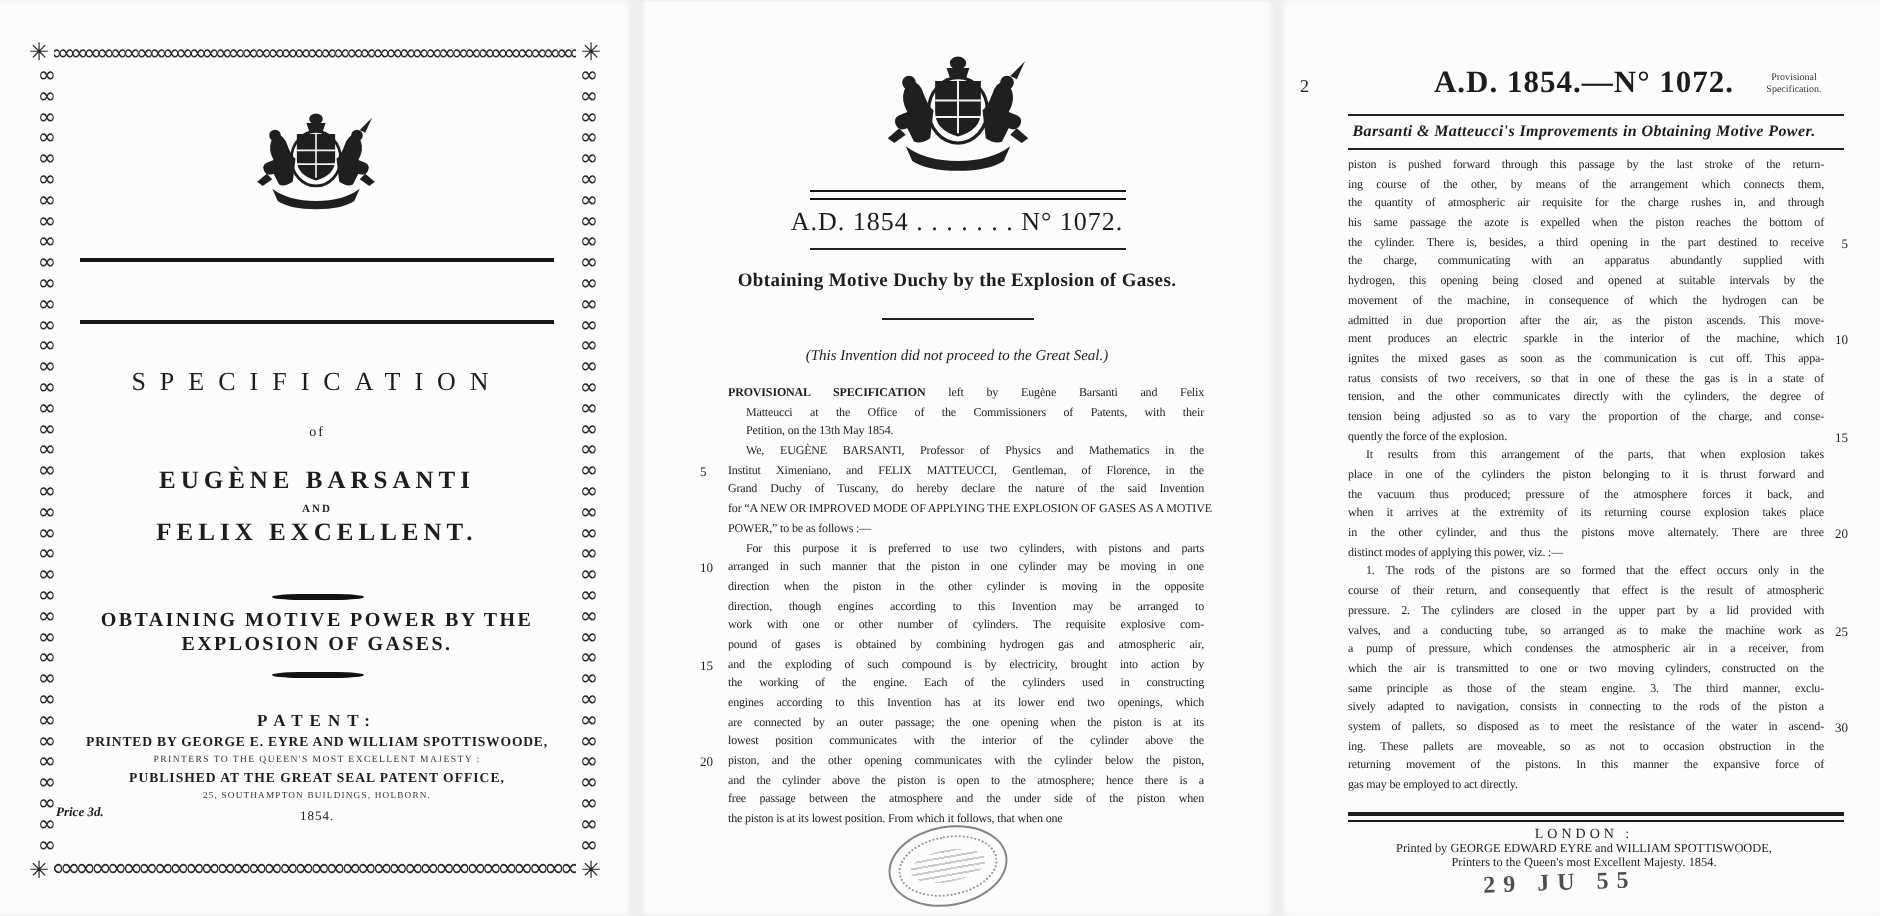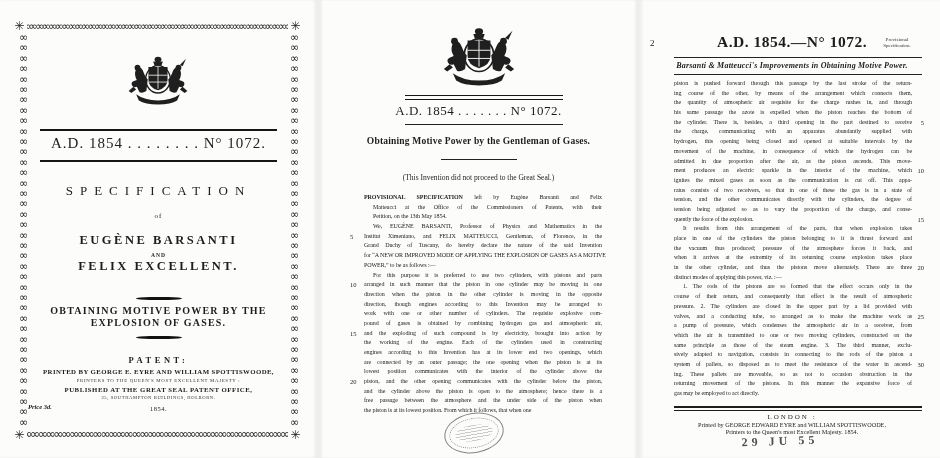--- a/index.html
+++ b/index.html
@@ -42,21 +42,21 @@
   #p1-pub1{top:386px;font-size:6.8px;letter-spacing:.5px;font-weight:bold;}
   #p1-pub2{top:395px;font-size:4.6px;letter-spacing:.6px;color:#333;}
   #p1-price{position:absolute;left:28px;top:403px;font-size:6.5px;font-style:italic;font-weight:bold;}
   #p1-year{top:405px;font-size:6.5px;letter-spacing:.5px;}
   
   #p2-dblrule{position:absolute;left:85px;top:95px;width:158px;height:3px;border-top:1px solid #161616;border-bottom:1px solid #161616;}
   #p2-adline{top:103px;font-size:13px;letter-spacing:.5px;}
   #p2-rule2{top:124px;left:85px;width:158px;}
   #p2-title{top:136px;font-size:9.5px;font-weight:bold;letter-spacing:.2px;}
   #p2-shortrule{top:159px;left:121px;width:76px;}
-  #p2-note{top:173px;font-size:7.5px;}
+  #p2-note{top:173px;font-size:7.5px;font-style:italic;}
   .bodyblock{position:absolute;font-size:6px;}
   #p2-body{left:30px;top:193px;width:252px;}
   #p3-body{left:34px;top:79px;width:250px;}
   .trow{display:flex;height:9.7px;line-height:9.7px;}
   .ln{flex:none;width:14px;font-size:6.5px;text-align:left;}
   .rn{flex:none;width:12px;font-size:6.5px;text-align:right;}
   .txt{flex:1;font-size:6px;letter-spacing:-0.08px;white-space:nowrap;
        text-align:justify;text-align-last:justify;overflow:visible;}
   .txt.end{text-align-last:left;}
   .txt.ind{text-indent:9px;}
@@ -116,21 +116,20 @@
       <span class="chain-corner cne">✳</span>
       <span class="chain-corner csw">✳</span>
       <span class="chain-corner cse">✳</span>
     </div>
 
     <svg class="arms" style="left:117px;top:47px;" width="82" height="66" viewBox="0 0 120 74">
         <use href="#royalarms"></use>
       </svg>
 
     <div class="rule" style="top:129px;left:40px;right:40px;"></div>
-    <div class="center" id="p1-adline">A.D. 1854 . . . . . . . .  N° 1072.</div>
     <div class="rule" style="top:160px;left:40px;right:40px;"></div>
 
     <div class="center" id="p1-of">of</div>
     <div class="center" id="p1-spec">SPECIFICATION</div>
     <div class="center" id="p1-name1">EUGÈNE BARSANTI</div>
     <div class="center" id="p1-and">AND</div>
     <div class="center" id="p1-name2">FELIX EXCELLENT.</div>
 
     <div class="swell" style="top:297px;"></div>
     <div class="center" id="p1-title1">OBTAINING MOTIVE POWER BY THE</div>
@@ -148,21 +147,21 @@
 
   <div class="page" id="p2">
     <svg class="arms" style="left:110px;top:25px;" width="98" height="62" viewBox="0 0 120 74">
         <use href="#royalarms"></use>
       </svg>
 
     <div id="p2-dblrule"></div>
     <div class="center" id="p2-adline">A.D. 1854 . . . . . . .  N° 1072.</div>
     <div class="thinrule" id="p2-rule2"></div>
 
-    <div class="center" id="p2-title">Obtaining Motive Power by the Gentleman of Gases.</div>
+    <div class="center" id="p2-title">Obtaining Motive Duchy by the Explosion of Gases.</div>
     <div class="thinrule" id="p2-shortrule"></div>
     <div class="center" id="p2-note">(This Invention did not proceed to the Great Seal.)</div>
 
     <div class="bodyblock" id="p2-body">
         <div class="trow">
           <span class="ln"></span>
           <span class="txt"><b>PROVISIONAL SPECIFICATION</b> left by Eugène Barsanti and Felix</span>
         </div>
         <div class="trow">
           <span class="ln"></span>

